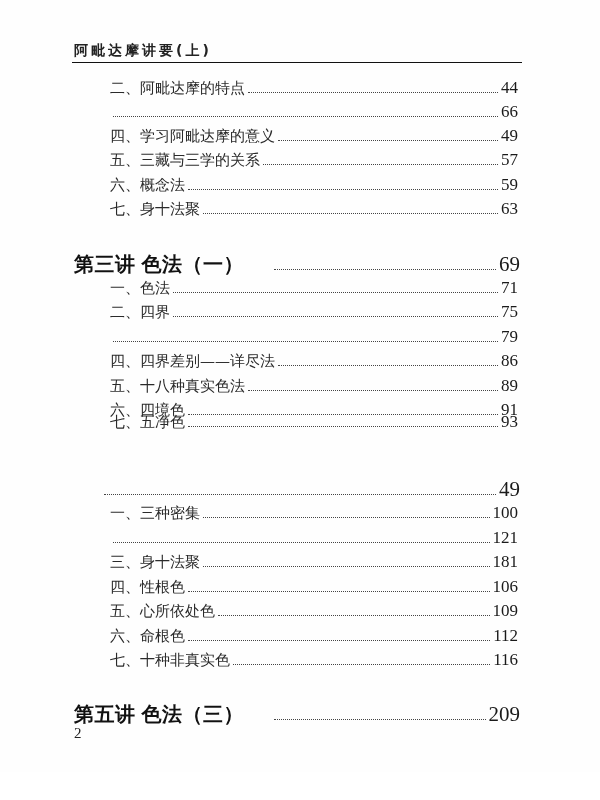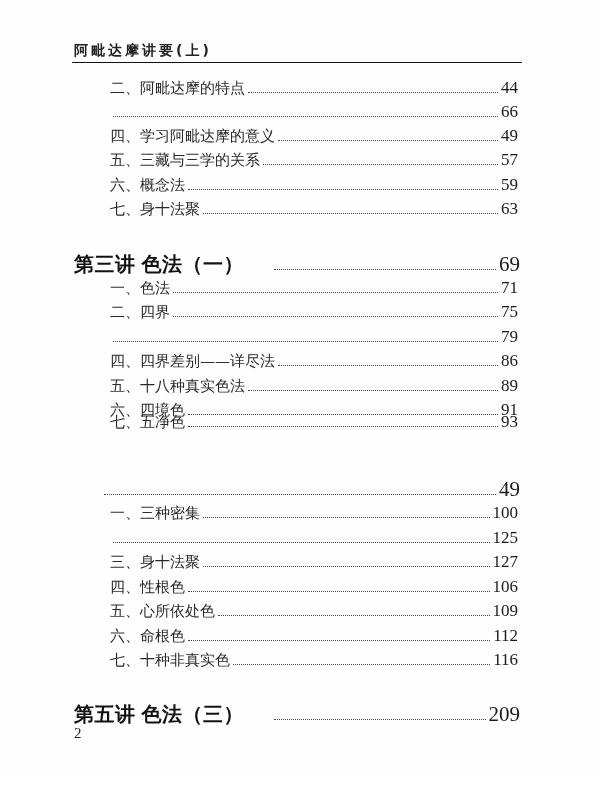--- a/index.html
+++ b/index.html
@@ -196,26 +196,26 @@
       <span class="leader"></span>
       <span class="page-num">49</span>
     </div>
     <div class="entry sub" style="top:501px">
       <span>一、三种密集</span>
       <span class="leader"></span>
       <span class="page-num">100</span>
     </div>
     <div class="entry sub" style="top:526px">
       <span class="leader"></span>
-      <span class="page-num">125</span>
+      <span class="page-num">121</span>
     </div>
     <div class="entry sub" style="top:550px">
       <span>三、身十法聚</span>
       <span class="leader"></span>
-      <span class="page-num">127</span>
+      <span class="page-num">181</span>
     </div>
     <div class="entry sub" style="top:575px">
       <span>四、性根色</span>
       <span class="leader"></span>
       <span class="page-num">106</span>
     </div>
     <div class="entry sub" style="top:599px">
       <span>五、心所依处色</span>
       <span class="leader"></span>
       <span class="page-num">109</span>

